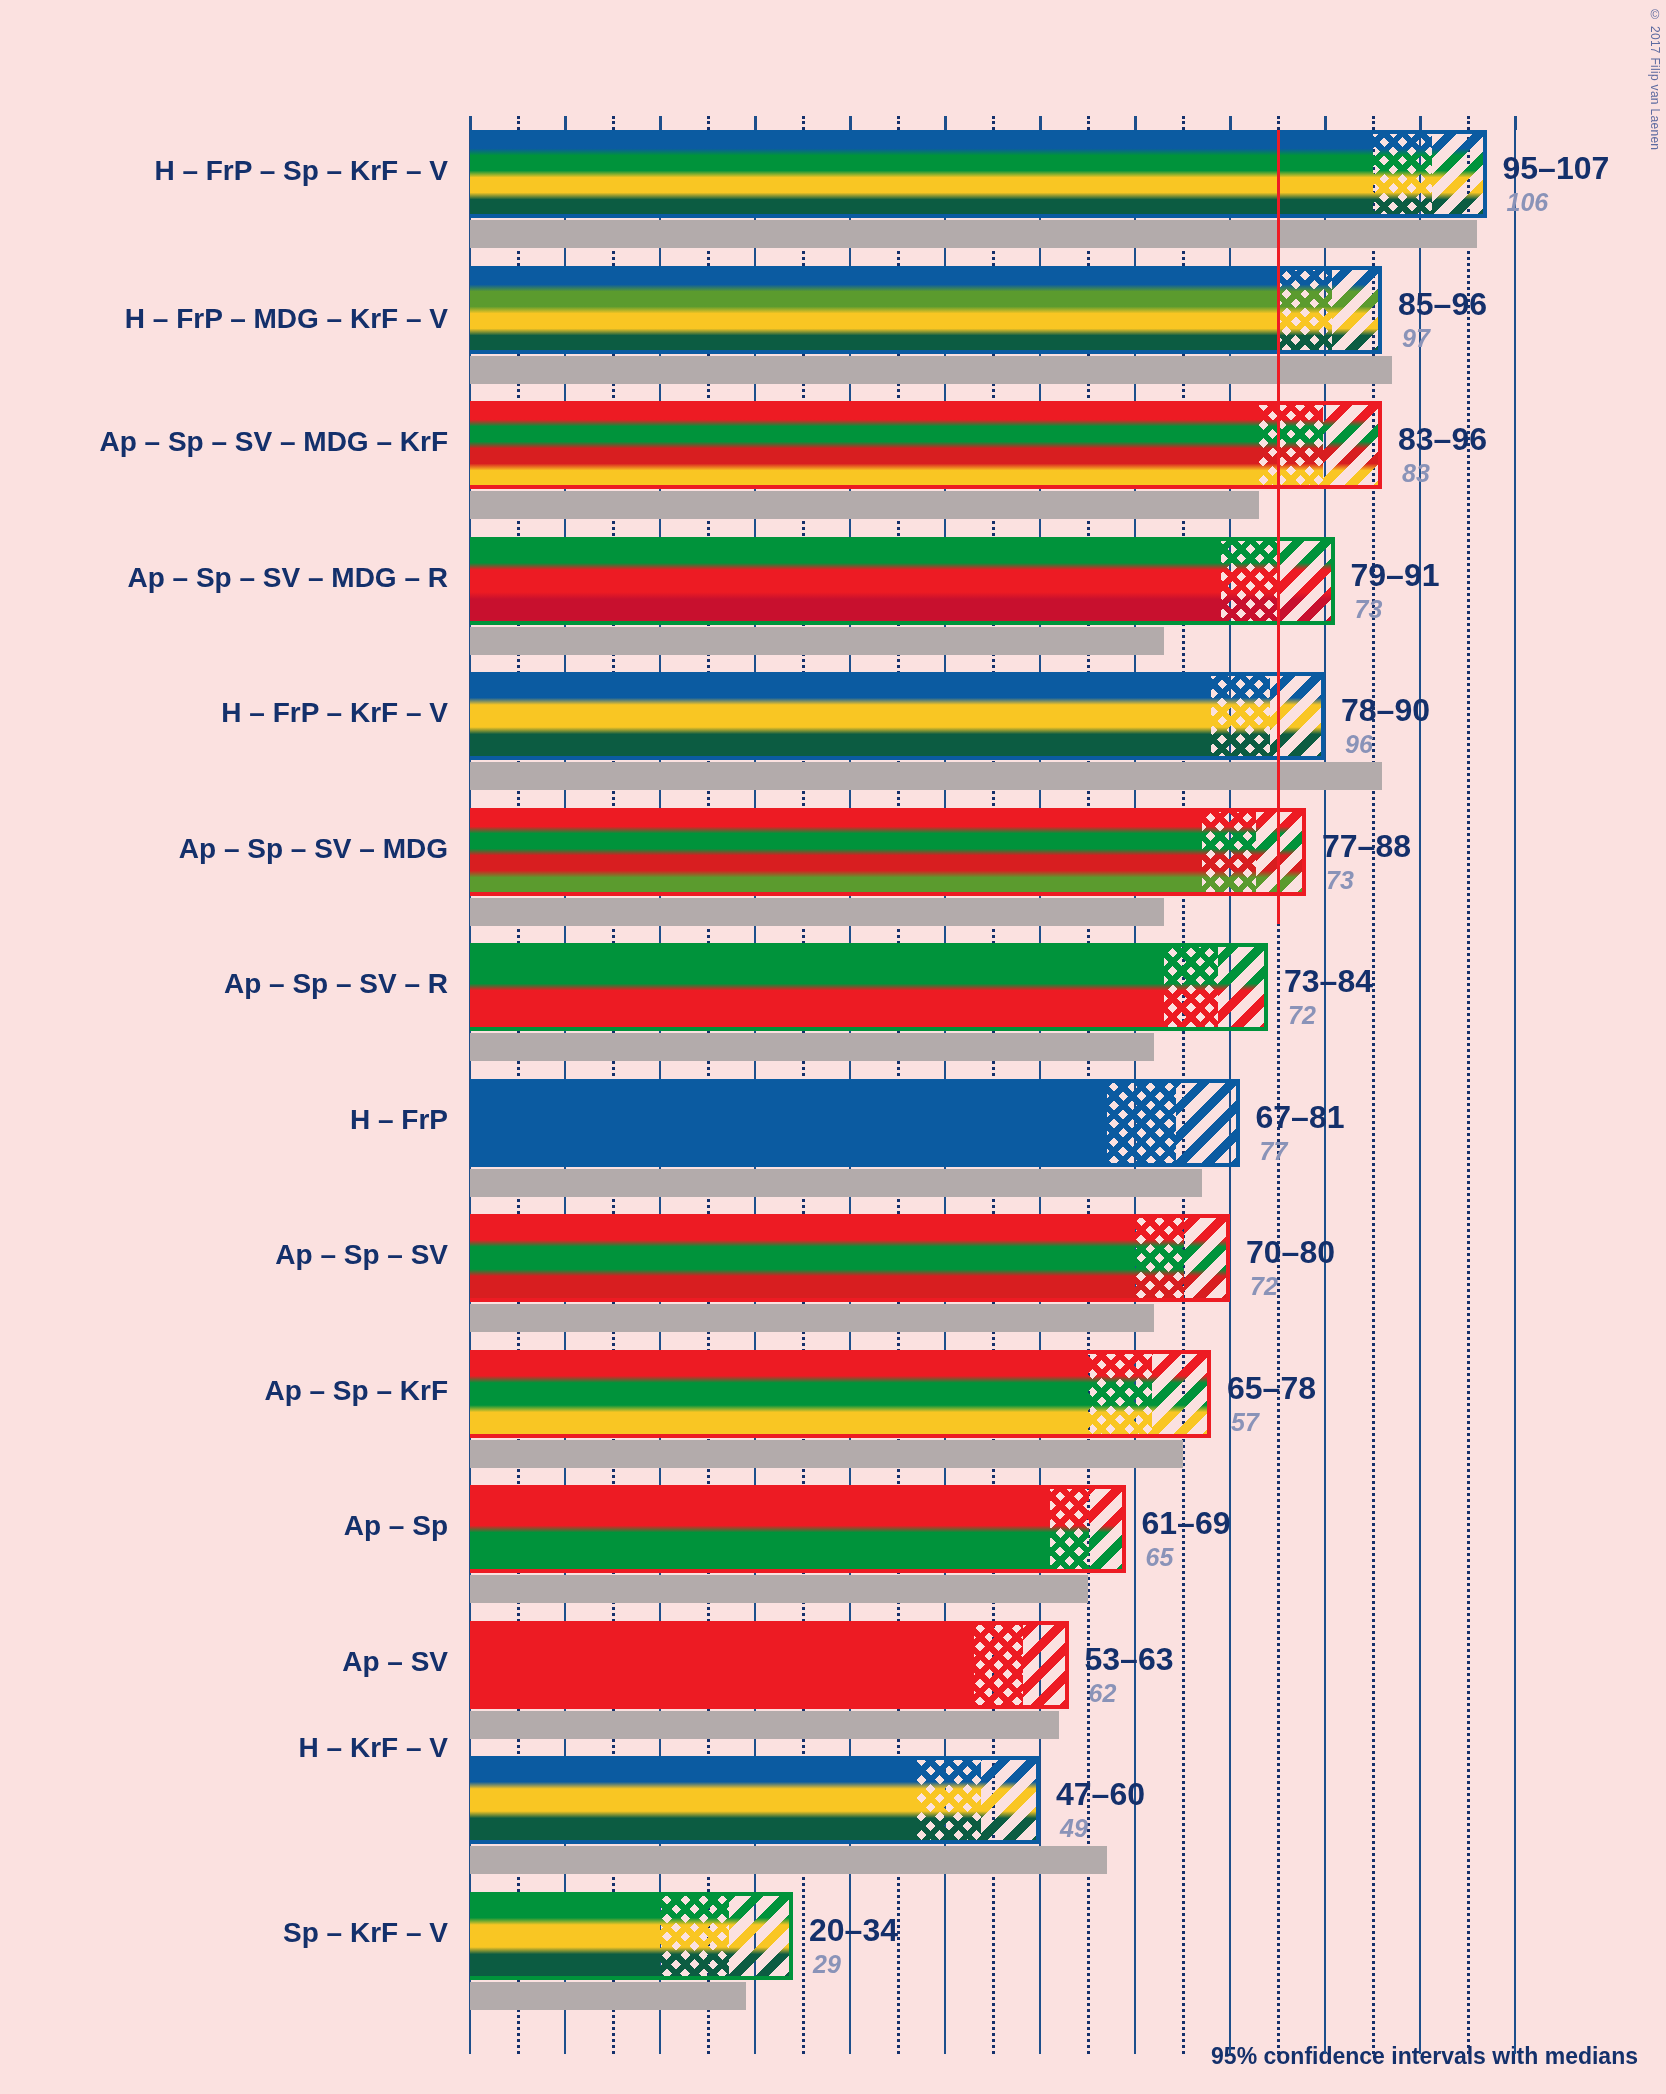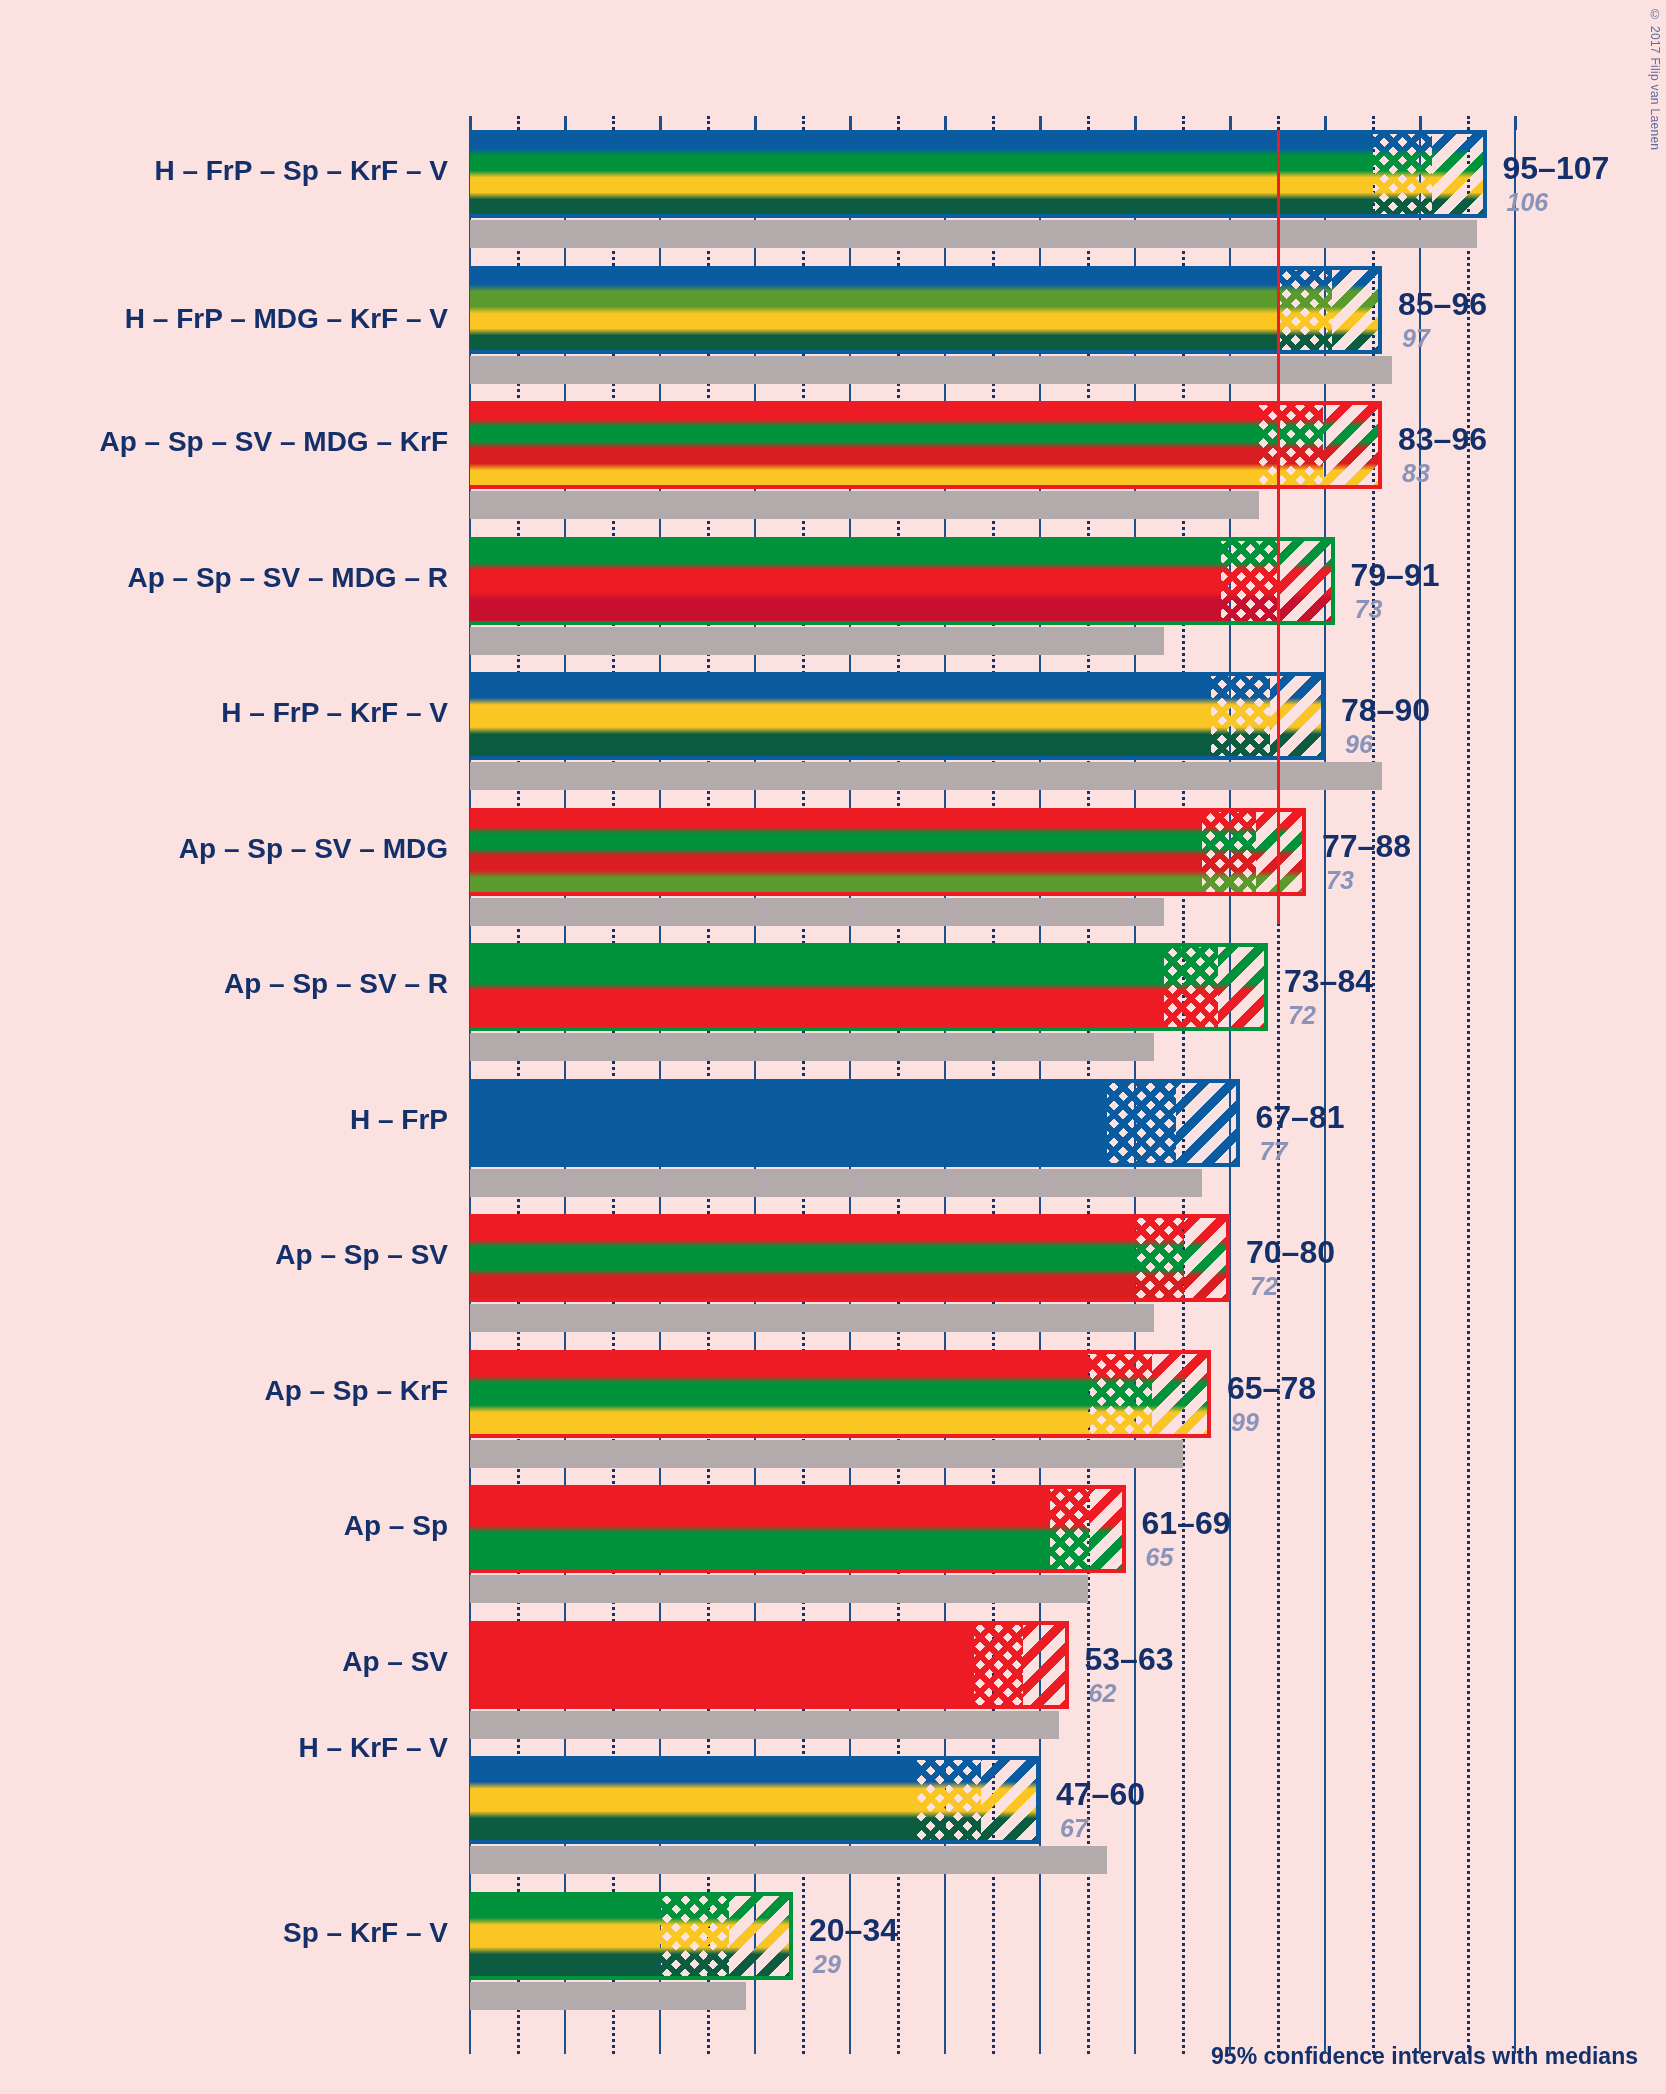--- a/index.html
+++ b/index.html
@@ -222,21 +222,21 @@
         <div class="medLabel" style="left: 1250px; top: 1272px;">72</div>
       </div>
       <div class="row" style="left: 0px; top: 0px;">
         <div class="bar bar-solid" style="position: absolute; left: 470px; top: 1349.5px; width: 617.5px; height: 88px; background: linear-gradient(rgb(237, 27, 35) 0%, rgb(237, 27, 35) 29.33%, rgb(0, 147, 59) 37.33%, rgb(0, 147, 59) 62.67%, rgb(249, 198, 35) 70.67%, rgb(249, 198, 35) 100%); z-index: 3;"></div>
         <div class="bar bar-cross" style="position: absolute; left: 1087.5px; top: 1349.5px; width: 64.22px; height: 88px; z-index: 3; background: repeating-linear-gradient(45deg, transparent 0px, transparent 7px, rgba(0, 0, 0, 0) 7px, rgba(0, 0, 0, 0) 7px), linear-gradient(rgb(237, 27, 35) 0%, rgb(237, 27, 35) 29.33%, rgb(0, 147, 59) 37.33%, rgb(0, 147, 59) 62.67%, rgb(249, 198, 35) 70.67%, rgb(249, 198, 35) 100%); mask-image: repeating-linear-gradient(45deg, rgb(0, 0, 0) 0px, rgb(0, 0, 0) 6px, transparent 6px, transparent 13px), repeating-linear-gradient(-45deg, rgb(0, 0, 0) 0px, rgb(0, 0, 0) 6px, transparent 6px, transparent 13px); mask-composite: add;"></div>
         <div class="bar bar-diag" style="position: absolute; left: 1151.72px; top: 1349.5px; width: 59.28px; height: 88px; z-index: 3; background: linear-gradient(rgb(237, 27, 35) 0%, rgb(237, 27, 35) 29.33%, rgb(0, 147, 59) 37.33%, rgb(0, 147, 59) 62.67%, rgb(249, 198, 35) 70.67%, rgb(249, 198, 35) 100%); mask-image: repeating-linear-gradient(-45deg, rgb(0, 0, 0) 0px, rgb(0, 0, 0) 9px, transparent 9px, transparent 20px);"></div>
         <div class="bar-outline" style="position: absolute; left: 470px; top: 1349.5px; width: 741px; height: 88px; border-top: 4px solid rgb(237, 27, 35); border-right: 4px solid rgb(237, 27, 35); border-bottom: 4px solid rgb(237, 27, 35); border-left: none; border-image: initial; z-index: 5;"></div>
         <div class="grayres" style="left: 470px; top: 1439.5px; width: 712.5px; height: 28px; z-index: 2;"></div>
         <div class="rowlabel" style="left: 0px; width: 448px; top: 1374.5px;">Ap – Sp – KrF</div>
         <div class="ciLabel" style="left: 1227px; top: 1369.5px;">65–78</div>
-        <div class="medLabel" style="left: 1231px; top: 1407.5px;">99</div>
+        <div class="medLabel" style="left: 1231px; top: 1407.5px;">57</div>
       </div>
       <div class="row" style="left: 0px; top: 0px;">
         <div class="bar bar-solid" style="position: absolute; left: 470px; top: 1485px; width: 579.5px; height: 88px; background: linear-gradient(rgb(237, 27, 35) 0%, rgb(237, 27, 35) 46%, rgb(0, 147, 59) 54%, rgb(0, 147, 59) 100%); z-index: 3;"></div>
         <div class="bar bar-cross" style="position: absolute; left: 1049.5px; top: 1485px; width: 39.52px; height: 88px; z-index: 3; background: repeating-linear-gradient(45deg, transparent 0px, transparent 7px, rgba(0, 0, 0, 0) 7px, rgba(0, 0, 0, 0) 7px), linear-gradient(rgb(237, 27, 35) 0%, rgb(237, 27, 35) 46%, rgb(0, 147, 59) 54%, rgb(0, 147, 59) 100%); mask-image: repeating-linear-gradient(45deg, rgb(0, 0, 0) 0px, rgb(0, 0, 0) 6px, transparent 6px, transparent 13px), repeating-linear-gradient(-45deg, rgb(0, 0, 0) 0px, rgb(0, 0, 0) 6px, transparent 6px, transparent 13px); mask-composite: add;"></div>
         <div class="bar bar-diag" style="position: absolute; left: 1089.02px; top: 1485px; width: 36.48px; height: 88px; z-index: 3; background: linear-gradient(rgb(237, 27, 35) 0%, rgb(237, 27, 35) 46%, rgb(0, 147, 59) 54%, rgb(0, 147, 59) 100%); mask-image: repeating-linear-gradient(-45deg, rgb(0, 0, 0) 0px, rgb(0, 0, 0) 9px, transparent 9px, transparent 20px);"></div>
         <div class="bar-outline" style="position: absolute; left: 470px; top: 1485px; width: 655.5px; height: 88px; border-top: 4px solid rgb(237, 27, 35); border-right: 4px solid rgb(237, 27, 35); border-bottom: 4px solid rgb(237, 27, 35); border-left: none; border-image: initial; z-index: 5;"></div>
         <div class="grayres" style="left: 470px; top: 1575px; width: 617.5px; height: 28px; z-index: 2;"></div>
         <div class="rowlabel" style="left: 0px; width: 448px; top: 1510px;">Ap – Sp</div>
         <div class="ciLabel" style="left: 1141.5px; top: 1505px;">61–69</div>
         <div class="medLabel" style="left: 1145.5px; top: 1543px;">65</div>
@@ -252,21 +252,21 @@
         <div class="medLabel" style="left: 1088.5px; top: 1678.5px;">62</div>
       </div>
       <div class="row" style="left: 0px; top: 0px;">
         <div class="bar bar-solid" style="position: absolute; left: 470px; top: 1756px; width: 446.5px; height: 88px; background: linear-gradient(rgb(11, 91, 161) 0%, rgb(11, 91, 161) 29.33%, rgb(249, 198, 35) 37.33%, rgb(249, 198, 35) 62.67%, rgb(12, 92, 66) 70.67%, rgb(12, 92, 66) 100%); z-index: 3;"></div>
         <div class="bar bar-cross" style="position: absolute; left: 916.5px; top: 1756px; width: 64.22px; height: 88px; z-index: 3; background: repeating-linear-gradient(45deg, transparent 0px, transparent 7px, rgba(0, 0, 0, 0) 7px, rgba(0, 0, 0, 0) 7px), linear-gradient(rgb(11, 91, 161) 0%, rgb(11, 91, 161) 29.33%, rgb(249, 198, 35) 37.33%, rgb(249, 198, 35) 62.67%, rgb(12, 92, 66) 70.67%, rgb(12, 92, 66) 100%); mask-image: repeating-linear-gradient(45deg, rgb(0, 0, 0) 0px, rgb(0, 0, 0) 6px, transparent 6px, transparent 13px), repeating-linear-gradient(-45deg, rgb(0, 0, 0) 0px, rgb(0, 0, 0) 6px, transparent 6px, transparent 13px); mask-composite: add;"></div>
         <div class="bar bar-diag" style="position: absolute; left: 980.72px; top: 1756px; width: 59.28px; height: 88px; z-index: 3; background: linear-gradient(rgb(11, 91, 161) 0%, rgb(11, 91, 161) 29.33%, rgb(249, 198, 35) 37.33%, rgb(249, 198, 35) 62.67%, rgb(12, 92, 66) 70.67%, rgb(12, 92, 66) 100%); mask-image: repeating-linear-gradient(-45deg, rgb(0, 0, 0) 0px, rgb(0, 0, 0) 9px, transparent 9px, transparent 20px);"></div>
         <div class="bar-outline" style="position: absolute; left: 470px; top: 1756px; width: 570px; height: 88px; border-top: 4px solid rgb(11, 91, 161); border-right: 4px solid rgb(11, 91, 161); border-bottom: 4px solid rgb(11, 91, 161); border-left: none; border-image: initial; z-index: 5;"></div>
         <div class="grayres" style="left: 470px; top: 1846px; width: 636.5px; height: 28px; z-index: 2;"></div>
         <div class="rowlabel" style="left: 0px; width: 448px; top: 1732px;">H – KrF – V</div>
         <div class="ciLabel" style="left: 1056px; top: 1776px;">47–60</div>
-        <div class="medLabel" style="left: 1060px; top: 1814px;">67</div>
+        <div class="medLabel" style="left: 1060px; top: 1814px;">49</div>
       </div>
       <div class="row" style="left: 0px; top: 0px;">
         <div class="bar bar-solid" style="position: absolute; left: 470px; top: 1891.5px; width: 190px; height: 88px; background: linear-gradient(rgb(0, 147, 59) 0%, rgb(0, 147, 59) 29.33%, rgb(249, 198, 35) 37.33%, rgb(249, 198, 35) 62.67%, rgb(12, 92, 66) 70.67%, rgb(12, 92, 66) 100%); z-index: 3;"></div>
         <div class="bar bar-cross" style="position: absolute; left: 660px; top: 1891.5px; width: 69.16px; height: 88px; z-index: 3; background: repeating-linear-gradient(45deg, transparent 0px, transparent 7px, rgba(0, 0, 0, 0) 7px, rgba(0, 0, 0, 0) 7px), linear-gradient(rgb(0, 147, 59) 0%, rgb(0, 147, 59) 29.33%, rgb(249, 198, 35) 37.33%, rgb(249, 198, 35) 62.67%, rgb(12, 92, 66) 70.67%, rgb(12, 92, 66) 100%); mask-image: repeating-linear-gradient(45deg, rgb(0, 0, 0) 0px, rgb(0, 0, 0) 6px, transparent 6px, transparent 13px), repeating-linear-gradient(-45deg, rgb(0, 0, 0) 0px, rgb(0, 0, 0) 6px, transparent 6px, transparent 13px); mask-composite: add;"></div>
         <div class="bar bar-diag" style="position: absolute; left: 729.16px; top: 1891.5px; width: 63.84px; height: 88px; z-index: 3; background: linear-gradient(rgb(0, 147, 59) 0%, rgb(0, 147, 59) 29.33%, rgb(249, 198, 35) 37.33%, rgb(249, 198, 35) 62.67%, rgb(12, 92, 66) 70.67%, rgb(12, 92, 66) 100%); mask-image: repeating-linear-gradient(-45deg, rgb(0, 0, 0) 0px, rgb(0, 0, 0) 9px, transparent 9px, transparent 20px);"></div>
         <div class="bar-outline" style="position: absolute; left: 470px; top: 1891.5px; width: 323px; height: 88px; border-top: 4px solid rgb(0, 147, 59); border-right: 4px solid rgb(0, 147, 59); border-bottom: 4px solid rgb(0, 147, 59); border-left: none; border-image: initial; z-index: 5;"></div>
         <div class="grayres" style="left: 470px; top: 1981.5px; width: 275.5px; height: 28px; z-index: 2;"></div>
         <div class="rowlabel" style="left: 0px; width: 448px; top: 1916.5px;">Sp – KrF – V</div>
         <div class="ciLabel" style="left: 809px; top: 1911.5px;">20–34</div>
         <div class="medLabel" style="left: 813px; top: 1949.5px;">29</div>

